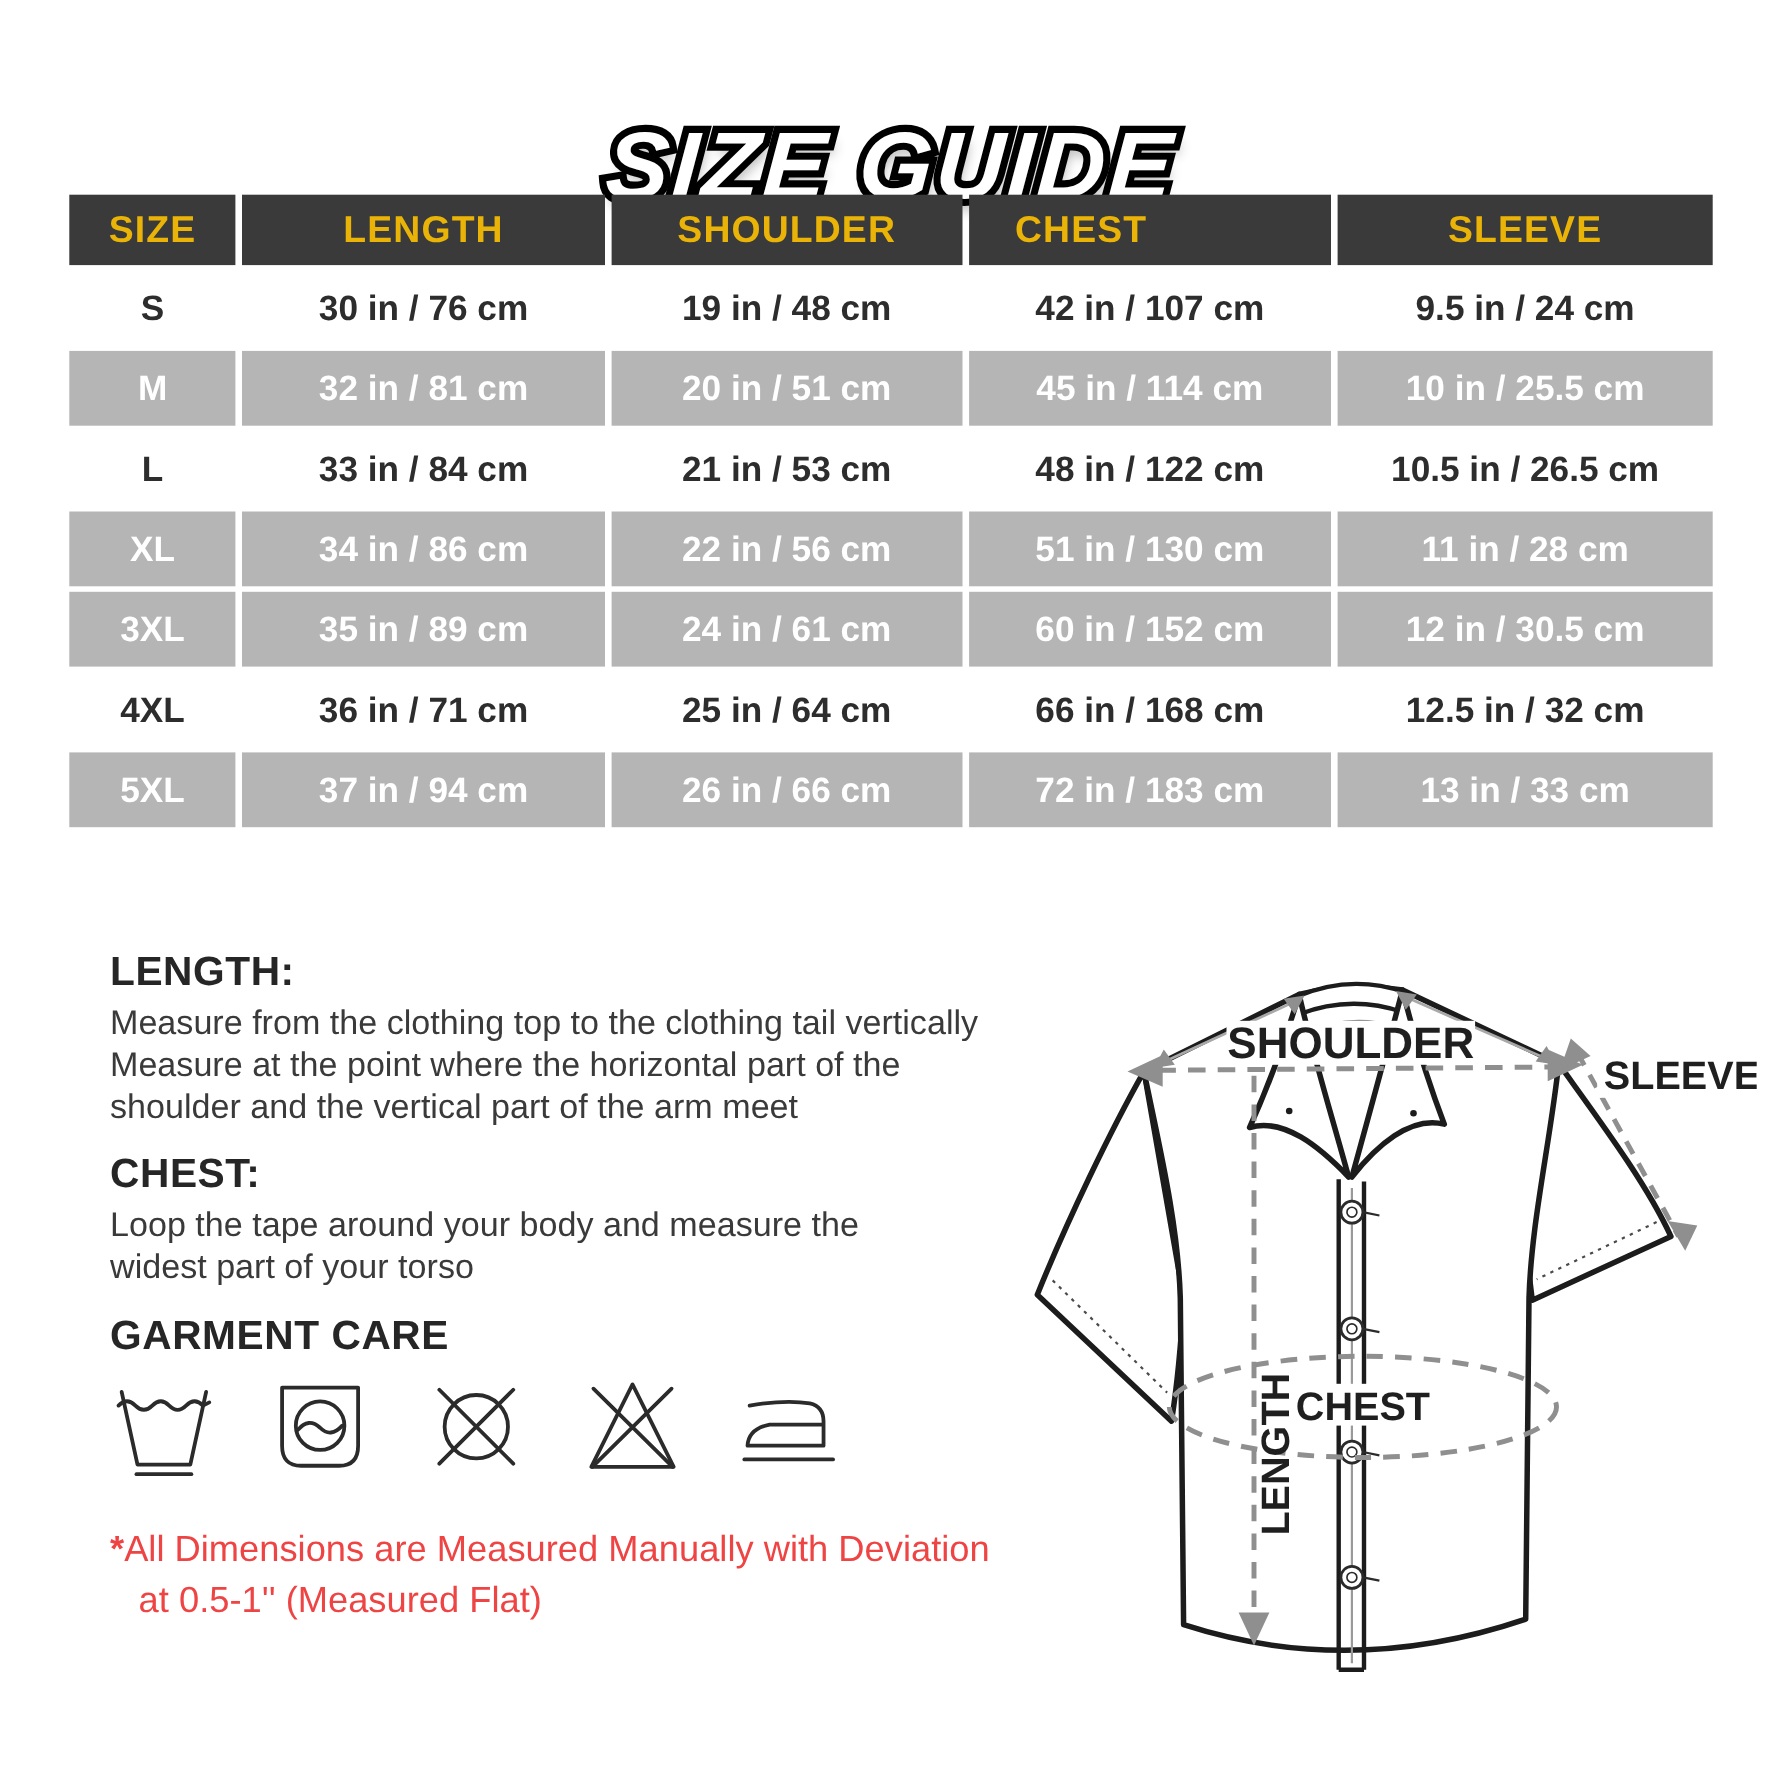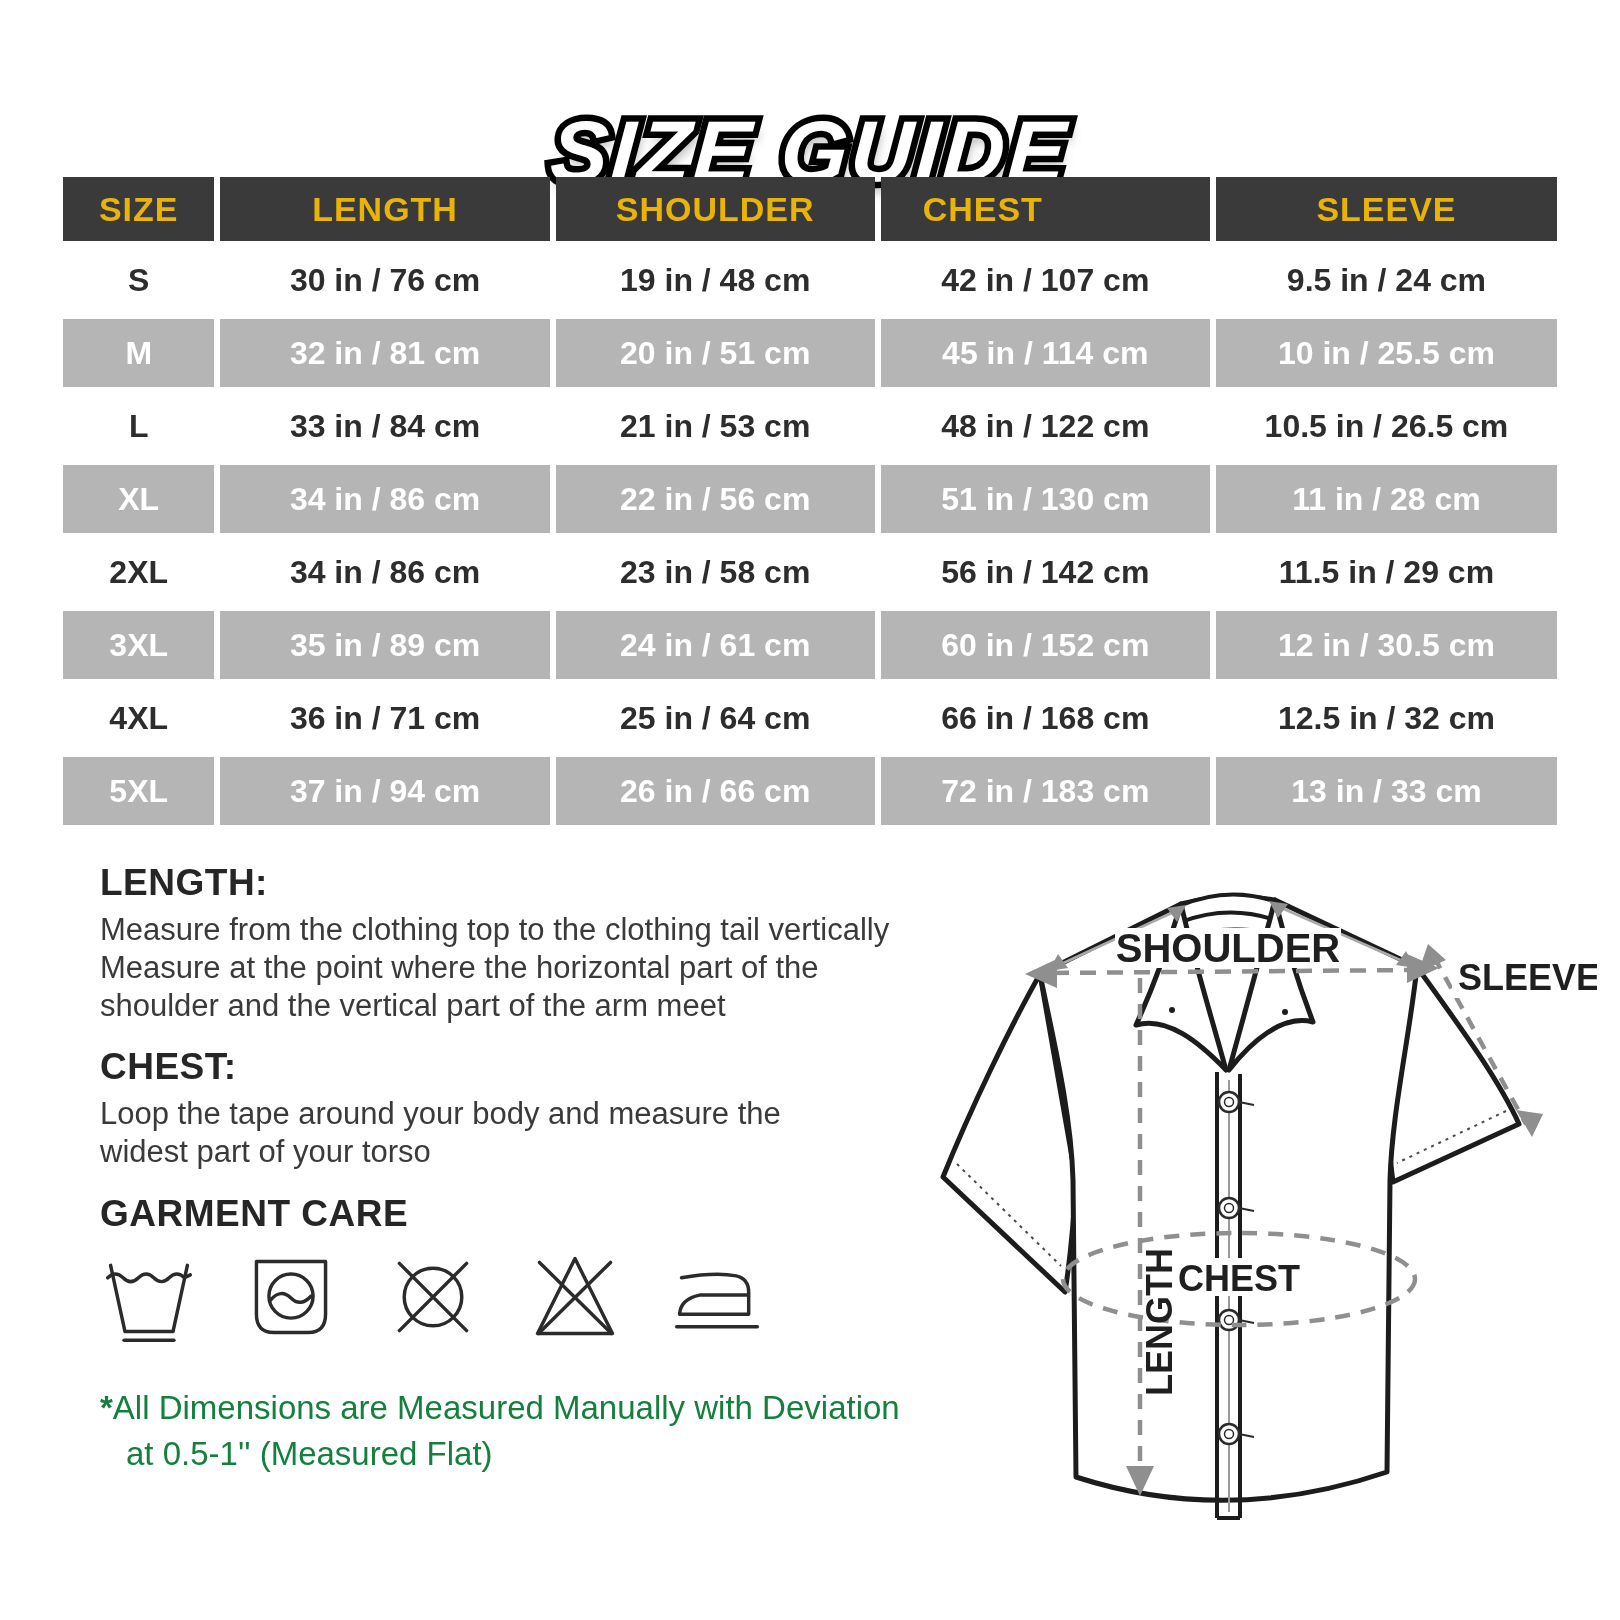--- a/index.html
+++ b/index.html
@@ -38,21 +38,21 @@
   
   .info{position:absolute;left:100px;top:862px;width:900px;}
   .info h3{font-size:37px;font-weight:bold;color:#262626;margin:22px 0 7px 0;letter-spacing:0.5px;}
   .info h3:first-child{margin-top:0;}
   .info p{font-size:31px;color:#3a3a3a;margin:0;line-height:1.22;}
   .p-length{white-space:nowrap;}
   .p-shoulder{max-width:800px;}
   .p-chest{max-width:690px;}
   .care-icons{display:flex;gap:44px;margin-top:14px;align-items:flex-end;}
   .care-icons svg{display:block;}
-  .note{margin-top:40px;font-size:33px;color:#15803d;line-height:1.4;}
+  .note{margin-top:40px;font-size:33px;color:#ef4444;line-height:1.4;}
   .note .star{font-weight:bold;}
   .note-l2{padding-left:26px;}
   
   .shirt{position:absolute;left:925px;top:862px;}
   .diagram-label{font-family:"Liberation Sans",sans-serif;font-weight:bold;fill:#1f1f1f;}
 </style>
 </head>
 <body>
 
 <div class="title-wrap">
@@ -98,27 +98,20 @@
         <td>48 in / 122 cm</td>
         <td>10.5 in / 26.5 cm</td>
       </tr>
       <tr class="alt">
         <td>XL</td>
         <td>34 in / 86 cm</td>
         <td>22 in / 56 cm</td>
         <td>51 in / 130 cm</td>
         <td>11 in / 28 cm</td>
       </tr>
-      <tr>
-        <td>2XL</td>
-        <td>34 in / 86 cm</td>
-        <td>23 in / 58 cm</td>
-        <td>56 in / 142 cm</td>
-        <td>11.5 in / 29 cm</td>
-      </tr>
       <tr class="alt">
         <td>3XL</td>
         <td>35 in / 89 cm</td>
         <td>24 in / 61 cm</td>
         <td>60 in / 152 cm</td>
         <td>12 in / 30.5 cm</td>
       </tr>
       <tr>
         <td>4XL</td>
         <td>36 in / 71 cm</td>

